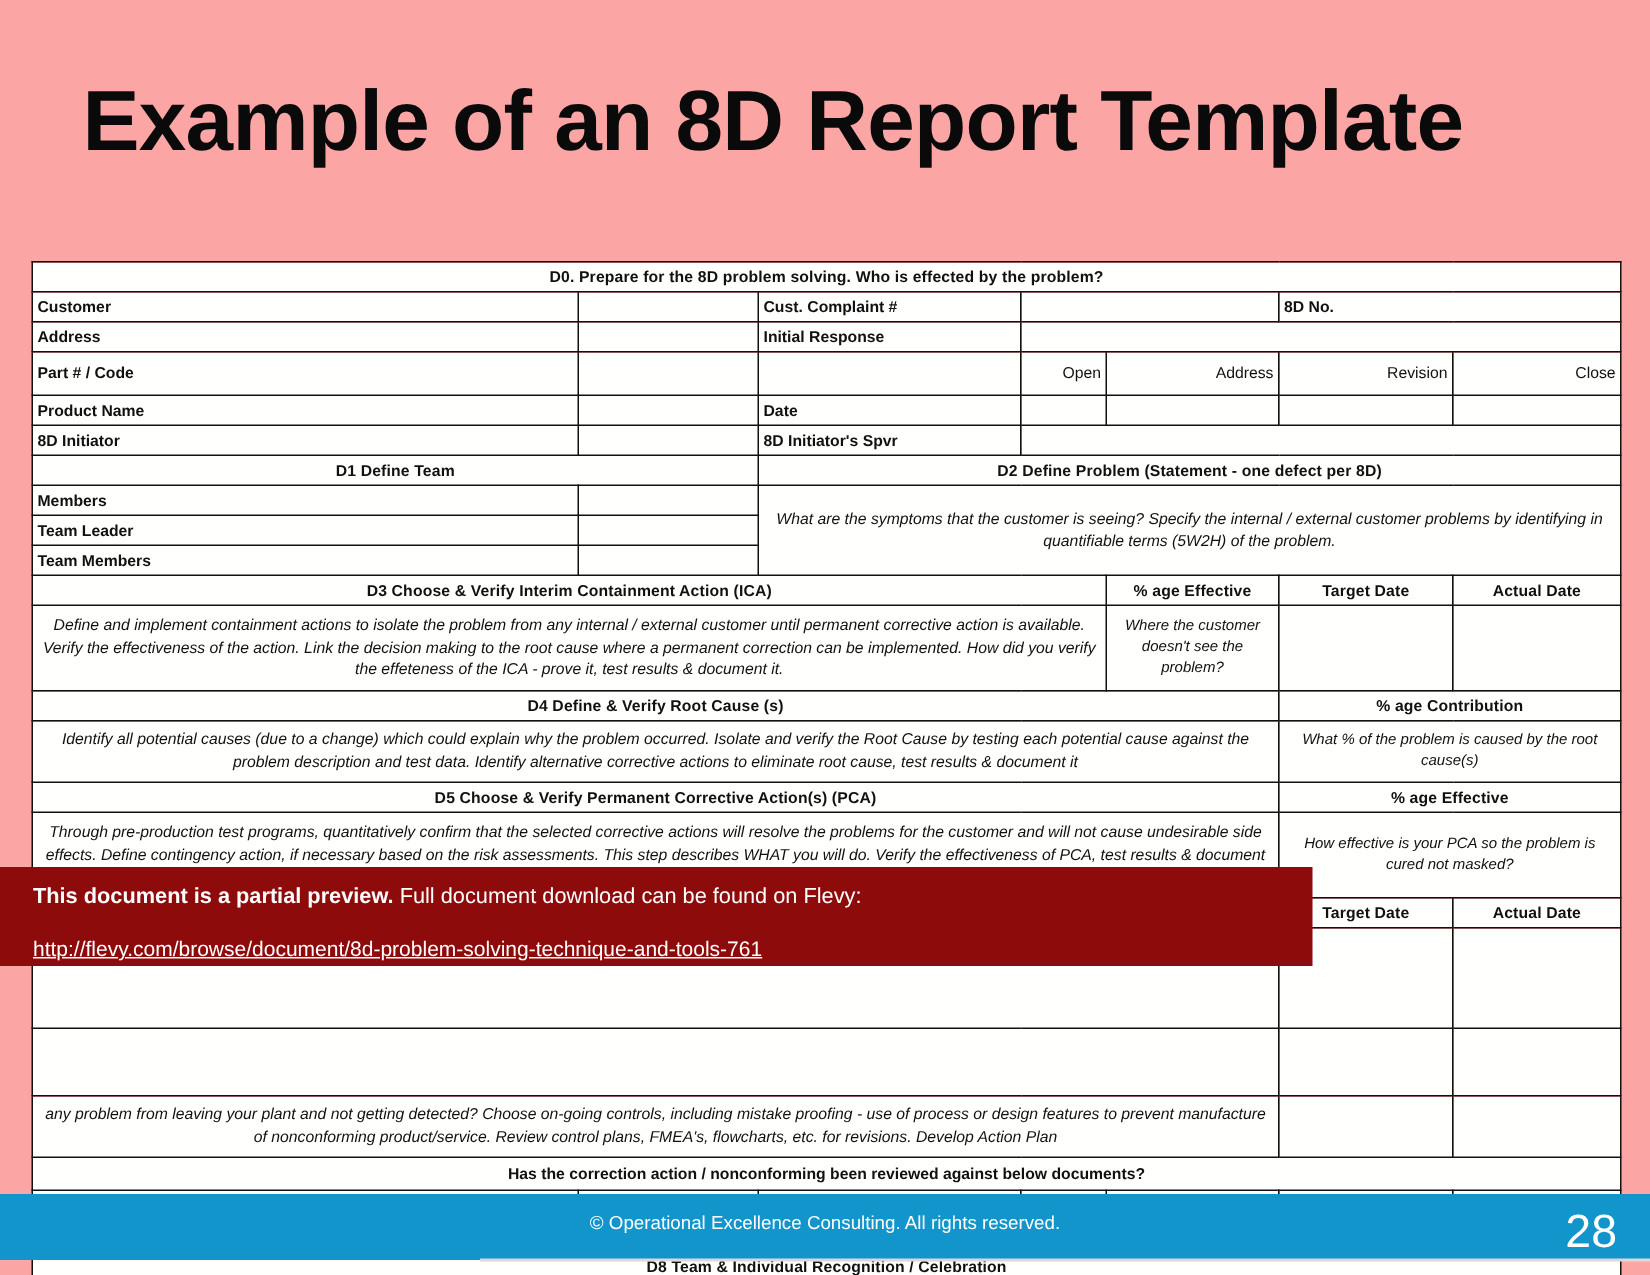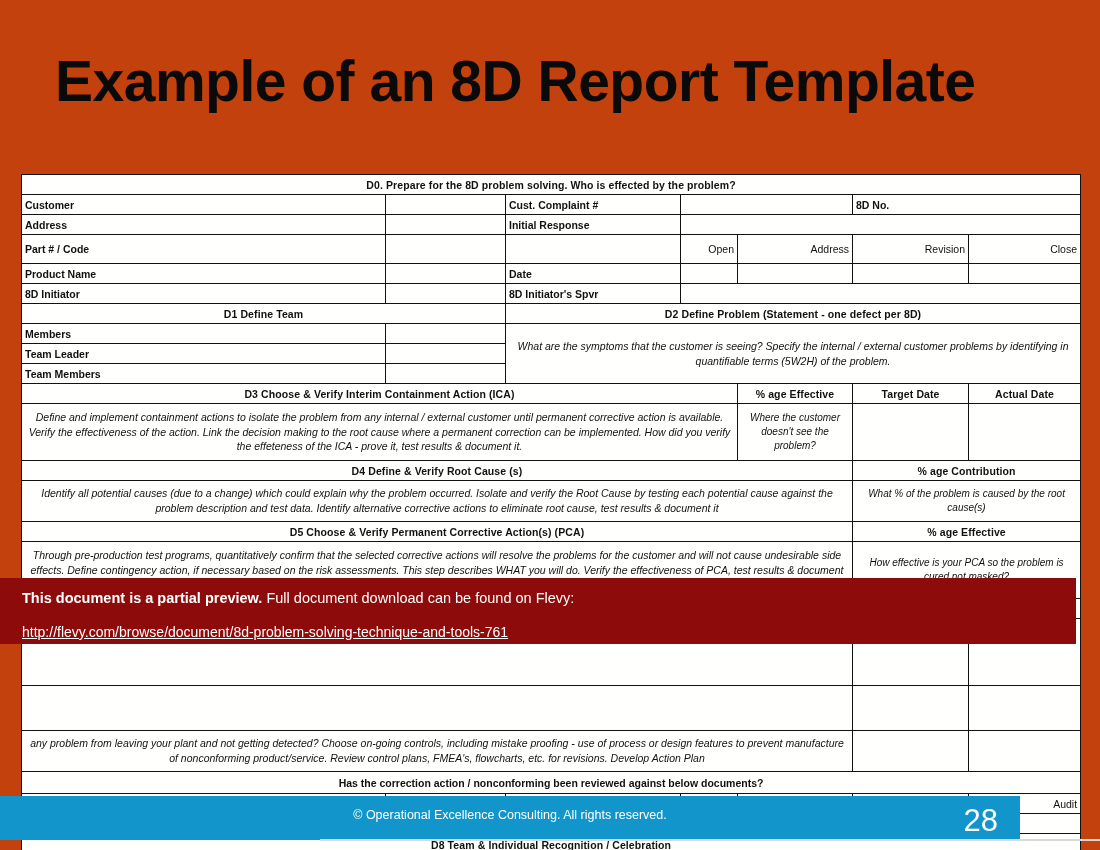--- a/index.html
+++ b/index.html
@@ -5,21 +5,21 @@
   html,body{margin:0;padding:0;}
   body{
     width:1100px;height:850px;
     background:#ffffff;
     font-family:"Liberation Sans", sans-serif;
     position:relative;
     overflow:hidden;
   }
   #slide{
     position:absolute;inset:0;
-    background:#c2410c;
+    background:#fca5a5;
   }
 
   
   #title{
     position:absolute;left:55px;top:48px;
     font-size:57px;font-weight:bold;color:#0a0a0a;
     letter-spacing:-0.5px;
     font-family:"Liberation Sans", sans-serif;
     white-space:nowrap;
   }
@@ -59,34 +59,34 @@
     line-height:1.42;
     font-size:10.5px;
     padding:3px 6px;
   }
   td.desc.small{font-size:10px;}
   td.blank{background:#fffffd;}
   td.ctr{text-align:center;font-weight:bold;}
 
   
   #banner{
-    position:absolute;left:0;top:578px;width:1076px;height:66px;
+    position:absolute;left:0;top:578px;width:875px;height:66px;
     background:#8e0b0b;
     color:#ffffff;
     box-sizing:border-box;
     padding:10px 0 0 22px;
   }
   #banner .l1{font-size:14.5px;line-height:20px;}
   #banner .l1 b{font-weight:bold;}
   #banner .l1 .rest{font-weight:normal;}
   #banner .l2{font-size:14px;line-height:21px;text-decoration:underline;color:#ffffff;display:inline-block;margin-top:14px;}
 
   
   #footer{
-    position:absolute;left:0;top:796px;width:1020px;height:44px;
+    position:absolute;left:0;top:796px;width:1100px;height:44px;
     background:#1295cb;
   }
   #footer .copy{
     position:absolute;left:0;right:0;top:12px;
     text-align:center;color:#ffffff;font-size:12.5px;
   }
   #footer .pg{
     position:absolute;right:22px;top:7px;
     color:#ffffff;font-size:31px;
   }

